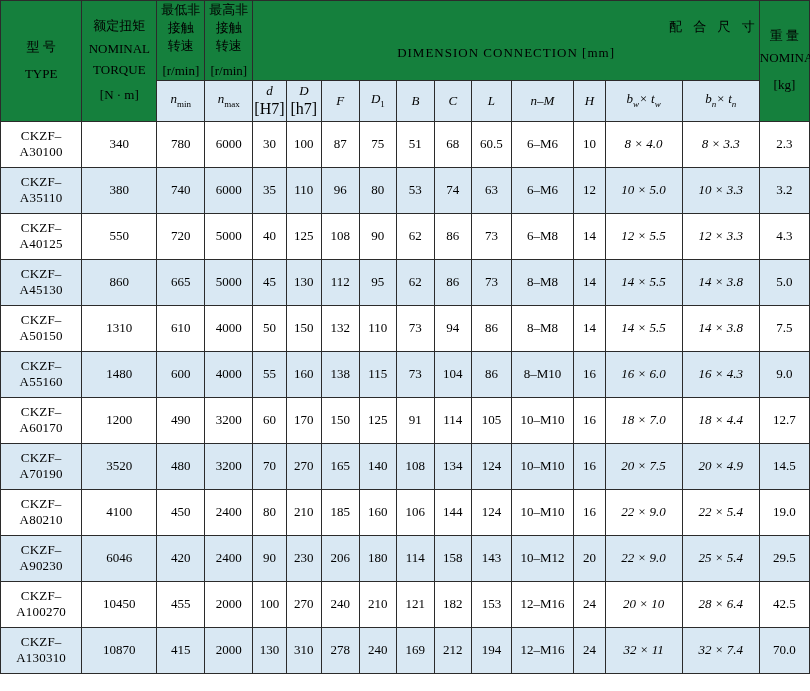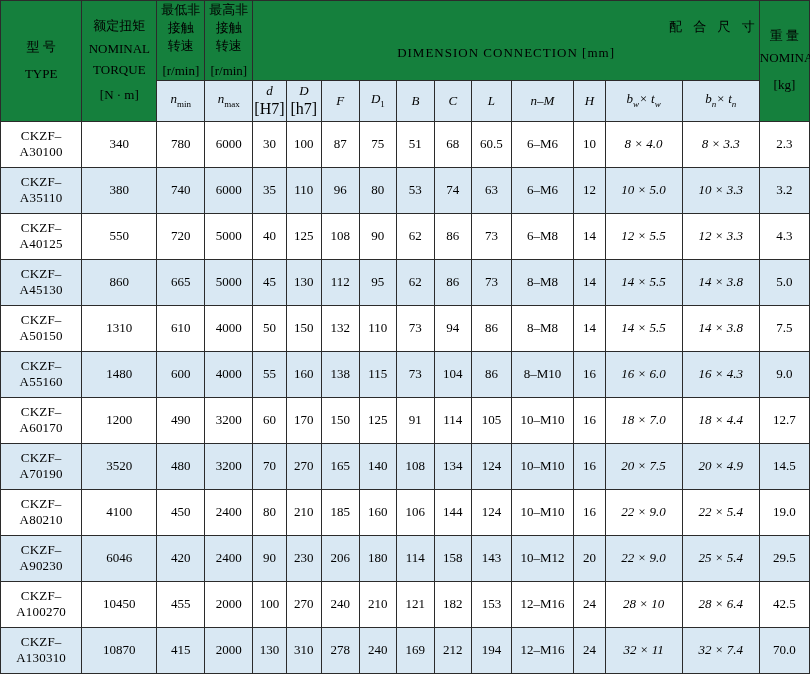--- a/index.html
+++ b/index.html
@@ -361,21 +361,21 @@
       <td class="c-small">2000</td>
       <td class="c-small">100</td>
       <td class="c-small">270</td>
       <td class="c-small">240</td>
       <td class="c-small">210</td>
       <td class="c-small">121</td>
       <td class="c-small">182</td>
       <td class="c-small">153</td>
       <td class="c-bolt">12–M16</td>
       <td class="c-small">24</td>
-      <td class="c-bw">28 × 10</td>
+      <td class="c-bw">20 × 10</td>
       <td class="c-bw">28 × 6.4</td>
       <td class="c-small">42.5</td>
     </tr>
     <tr class="even">
       <td class="c-type">CKZF–A130310</td>
       <td class="c-num">10870</td>
       <td class="c-small">415</td>
       <td class="c-small">2000</td>
       <td class="c-small">130</td>
       <td class="c-small">310</td>

